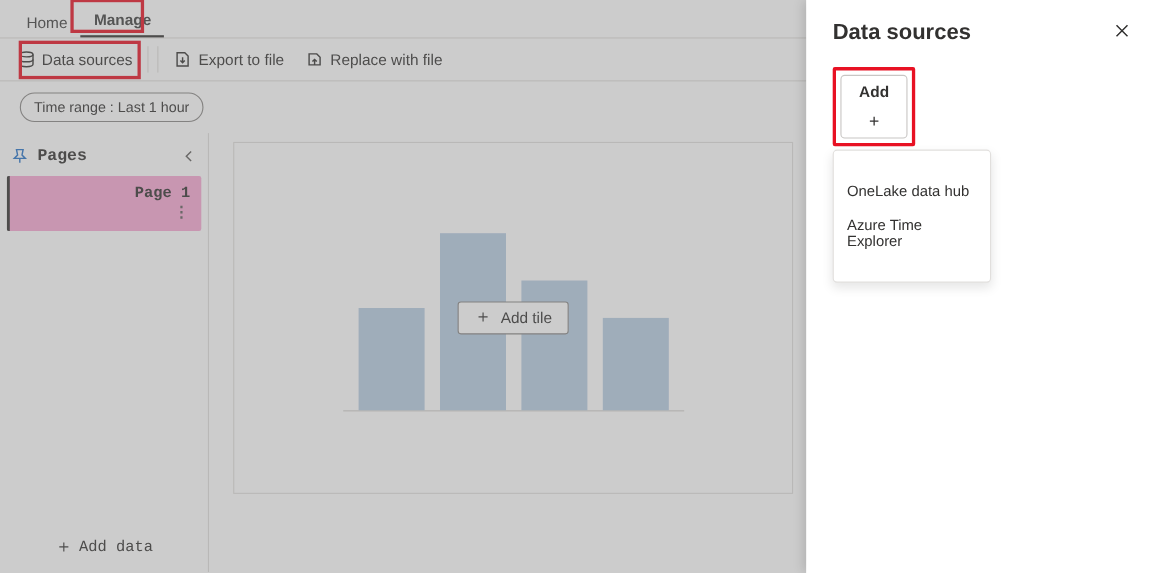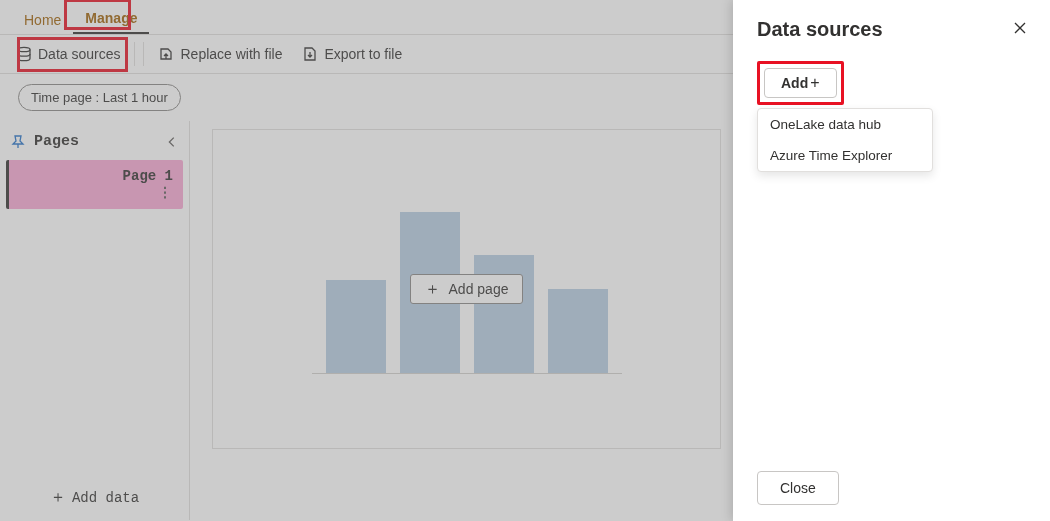--- a/index.html
+++ b/index.html
@@ -2,21 +2,21 @@
 <html><head>
 <meta charset="utf-8">
 <style>
   * { box-sizing: border-box; }
   html, body { margin:0; padding:0; width:1050px; height:521px; font-family:"Segoe UI",Arial,sans-serif; font-size:14px; color:#323130; background:#fff; overflow:hidden;}
   .main-area { position:absolute; left:0; top:0; width:733px; height:521px; background:#fff;}
   .overlay  { position:absolute; left:0; top:0; width:733px; height:521px; background:rgba(120,120,120,0.38); pointer-events:none;}
 
   
   .tabs { display:flex; align-items:flex-end; padding:0 12px; height:34px; gap:0;}
-  .tab { padding:6px 12px 6px; cursor:pointer; color:#a16207;}
+  .tab { padding:6px 12px 6px; cursor:pointer; color:#404040;}
   .tab.active { font-weight:700; border-bottom:2px solid #323130;}
   .hl { border:3px solid #e81123; }
   .hl-tab { position:absolute; left:64px; top:-1px; width:67px; height:31px; pointer-events:none;}
 
   
   .toolbar { display:flex; align-items:center; height:40px; border-top:1px solid #e1dfdd; border-bottom:1px solid #e1dfdd; padding:0 6px; background:#fff;}
   .tbtn { display:flex; align-items:center; gap:6px; padding:6px 10px; cursor:pointer; border-radius:2px; }
   .tsep { width:1px; height:24px; background:#e1dfdd; margin:0 4px;}
   .icon { width:16px; height:16px; stroke:#323130; stroke-width:1.3; fill:none; flex:none;}
   .hl-ds { position:absolute; left:17px; top:37px; width:111px; height:35px; pointer-events:none;}
@@ -43,23 +43,23 @@
   .chart { position:relative; width:310px; height:170px; display:flex; align-items:flex-end; gap:14px; justify-content:center; border-bottom:1px solid #d2d0ce;}
   .bar { background:#b7cde3; width:60px;}
   .bar.b1{height:55%;} .bar.b2{height:95%;} .bar.b3{height:70%;} .bar.b4{height:50%;}
   .add-tile { position:absolute; background:#fff; border:1px solid #8a8886; border-radius:3px; padding:6px 14px; display:flex; align-items:center; gap:8px; font-size:14px; cursor:pointer;}
 
   
   .panel { position:absolute; right:0; top:0; width:317px; height:521px; background:#fff; box-shadow:-2px 0 10px rgba(0,0,0,0.15); padding:18px 24px 16px 24px; display:flex; flex-direction:column;}
   .panel h1 { margin:0 0 20px 0; font-size:20px; font-weight:600;}
   .close-x { position:absolute; right:18px; top:20px; width:20px; height:20px; cursor:pointer;}
   .close-x svg{width:16px;height:16px;stroke:#323130;stroke-width:1.3;}
-  .add-btn { display:inline-flex; align-items:center; gap:2px; border:1px solid #c8c6c4; border-radius:4px; padding:6px 16px; font-weight:600; cursor:pointer; width:fit-content;}
+  .add-btn { display:inline-flex; align-items:center; gap:12px; border:1px solid #c8c6c4; border-radius:4px; padding:6px 16px; font-weight:600; cursor:pointer; width:fit-content;flex-direction:column;}
   .hl-add { border:3px solid #e81123; padding:4px; width:fit-content; border-radius:2px; margin-bottom:-1px;}
-  .menu { margin-top:4px; border:1px solid #e1dfdd; border-radius:4px; box-shadow:0 4px 10px rgba(0,0,0,0.1); padding:0 0; width:176px; background:#fff;}
+  .menu { margin-top:4px; border:1px solid #e1dfdd; border-radius:4px; box-shadow:0 4px 10px rgba(0,0,0,0.1); padding:21px 0; width:144px; background:#fff;}
   .menu-item { padding:8px 12px; cursor:pointer; font-size:13.5px;}
   .panel .spacer{flex:1;}
   .close-btn { border:1px solid #c8c6c4; border-radius:4px; padding:8px 22px; cursor:pointer; width:fit-content;}
 </style>
 </head>
 <body>
 
 <div class="main-area">
 
   <div class="tabs">
@@ -74,38 +74,38 @@
           <ellipse cx="8" cy="3.5" rx="6" ry="2.2"></ellipse>
           <path d="M2 3.5v9c0 1.2 2.7 2.2 6 2.2s6-1 6-2.2v-9"></path>
           <path d="M2 8c0 1.2 2.7 2.2 6 2.2s6-1 6-2.2"></path>
         </svg>
       <span>Data sources</span>
     </div>
     <div class="tsep"></div>
     <div class="tsep"></div>
     <div class="tbtn">
       <svg class="icon" viewBox="0 0 16 16">
+          <path d="M3 2h7l3 3v9H3z"></path>
+          <path d="M8 6v5M6 9l2 2 2-2"></path>
+        </svg>
+      <span>Export to file</span>
+    </div>
+    <div class="tbtn">
+      <svg class="icon" viewBox="0 0 16 16">
           <path d="M3 3h7l3 3v7H3z"></path>
           <path d="M6 10l2-2 2 2M8 8v5"></path>
         </svg>
       <span>Replace with file</span>
-    </div>
-    <div class="tbtn">
-      <svg class="icon" viewBox="0 0 16 16">
-          <path d="M3 2h7l3 3v9H3z"></path>
-          <path d="M8 6v5M6 9l2 2 2-2"></path>
-        </svg>
-      <span>Export to file</span>
     </div>
   </div>
   <div class="hl hl-ds"></div>
 
   <div class="filters">
     <div class="pill">
-      <span>Time page : </span><b>Last 1 hour</b>
+      <span>Time range : </span><b>Last 1 hour</b>
     </div>
   </div>
 
   <div class="body">
     <div class="sidebar">
       <div class="side-head">
         <svg class="icon" viewBox="0 0 16 16" style="stroke:#2673c9">
             <path d="M5 2h6l-1 5 3 3H3l3-3z"></path>
             <path d="M8 10v4"></path>
           </svg>
@@ -127,21 +127,21 @@
     <div class="canvas-wrap">
       <div class="canvas">
         <div class="chart">
           <div class="bar b1"></div>
           <div class="bar b2"></div>
           <div class="bar b3"></div>
           <div class="bar b4"></div>
         </div>
         <div class="add-tile">
           <span class="plus">＋</span>
-          <span>Add page</span>
+          <span>Add tile</span>
         </div>
       </div>
     </div>
   </div>
 
   <div class="overlay"></div>
 </div>
 
 <div class="panel">
   <div class="close-x">
@@ -157,14 +157,13 @@
       <span class="plus" style="font-weight:400">+</span>
     </div>
   </div>
 
   <div class="menu">
     <div class="menu-item">OneLake data hub</div>
     <div class="menu-item">Azure Time Explorer</div>
   </div>
 
   <div class="spacer"></div>
-  <div class="close-btn">Close</div>
 </div>
 
 </body></html>

